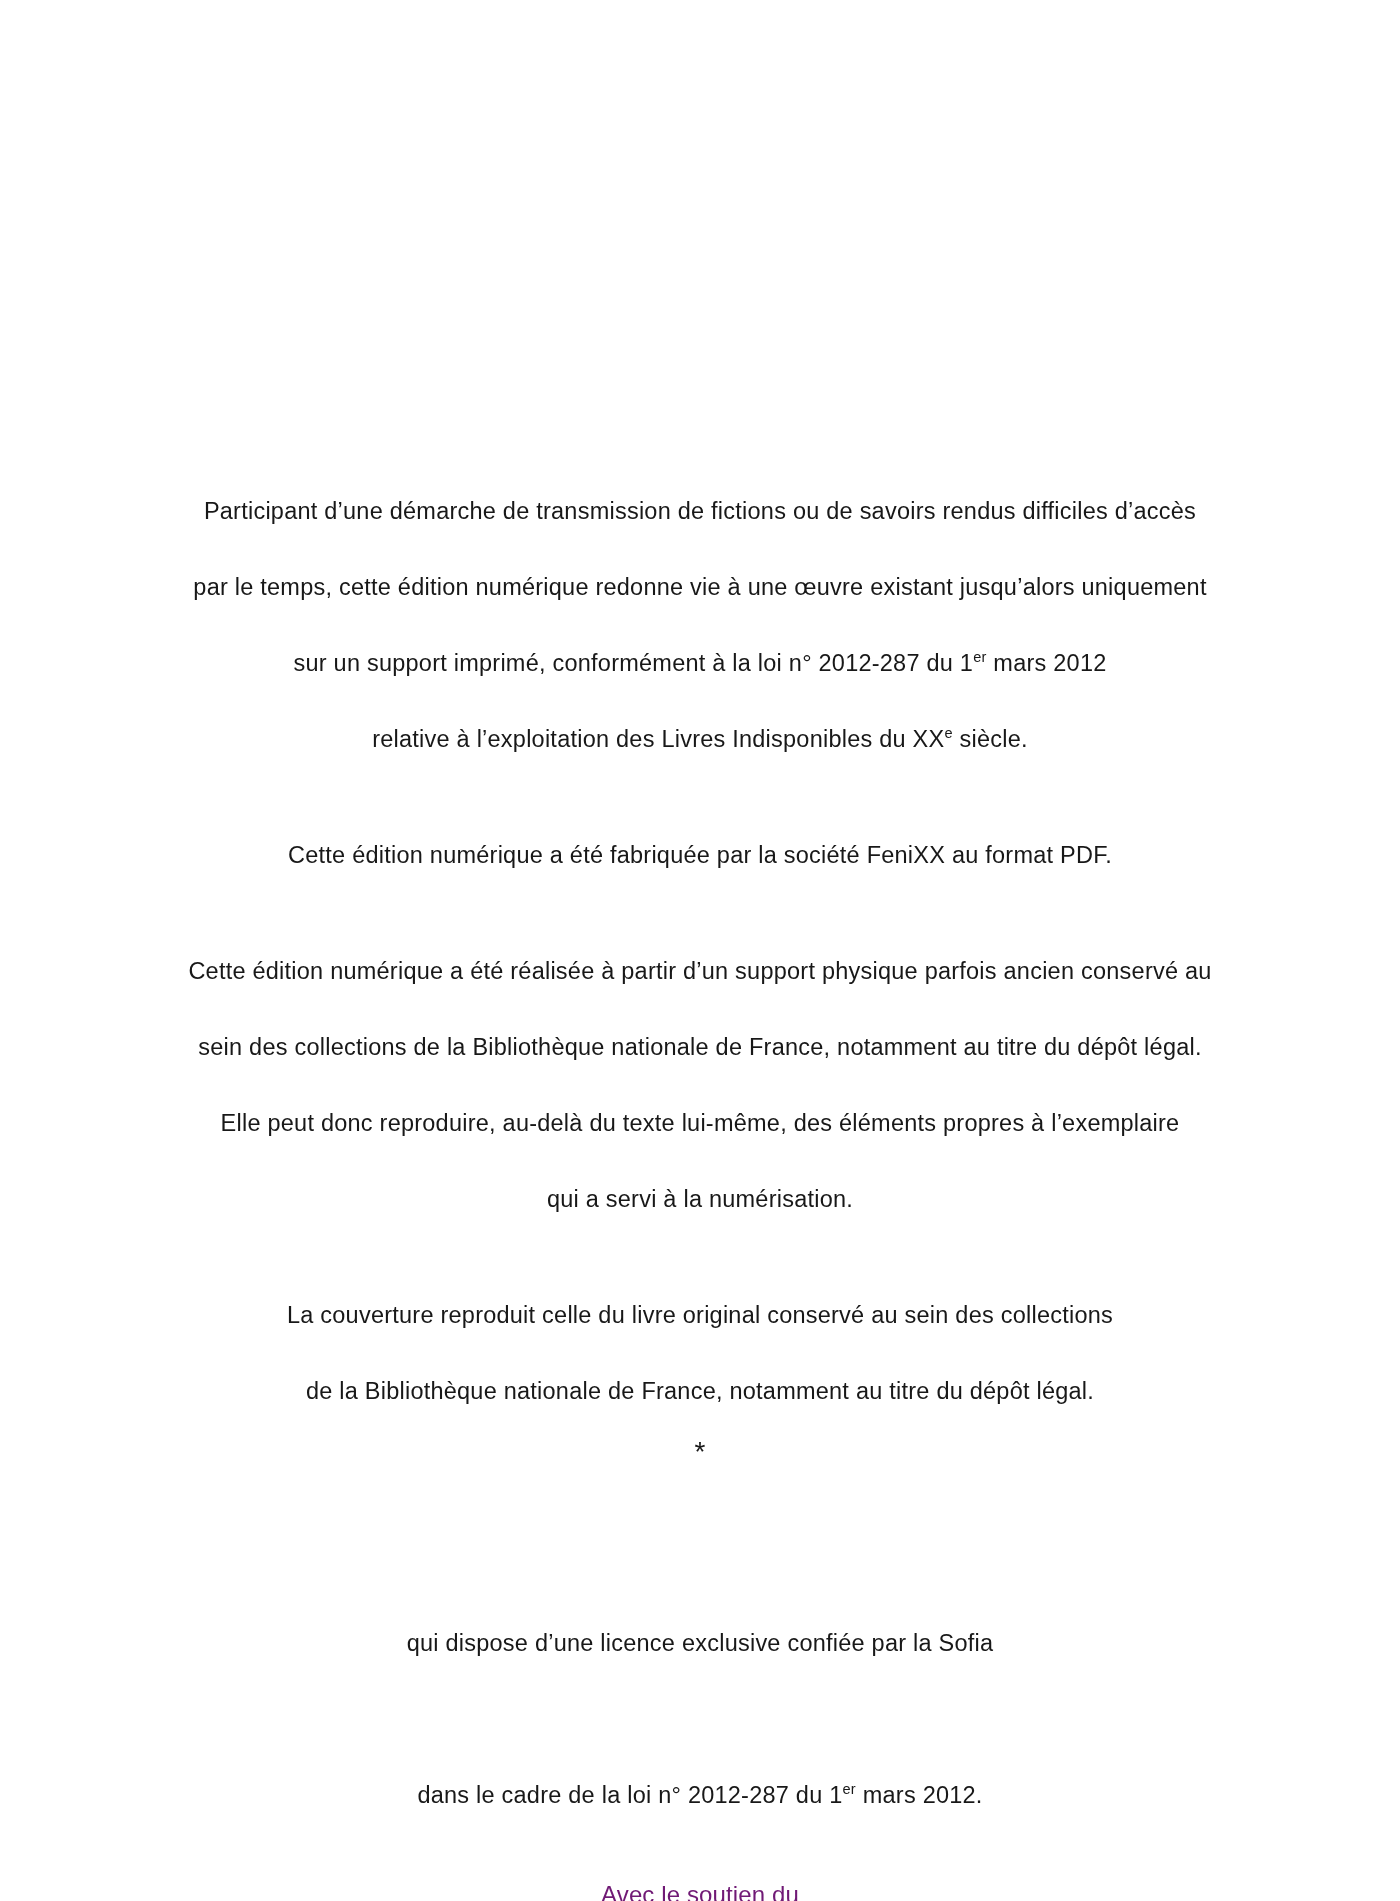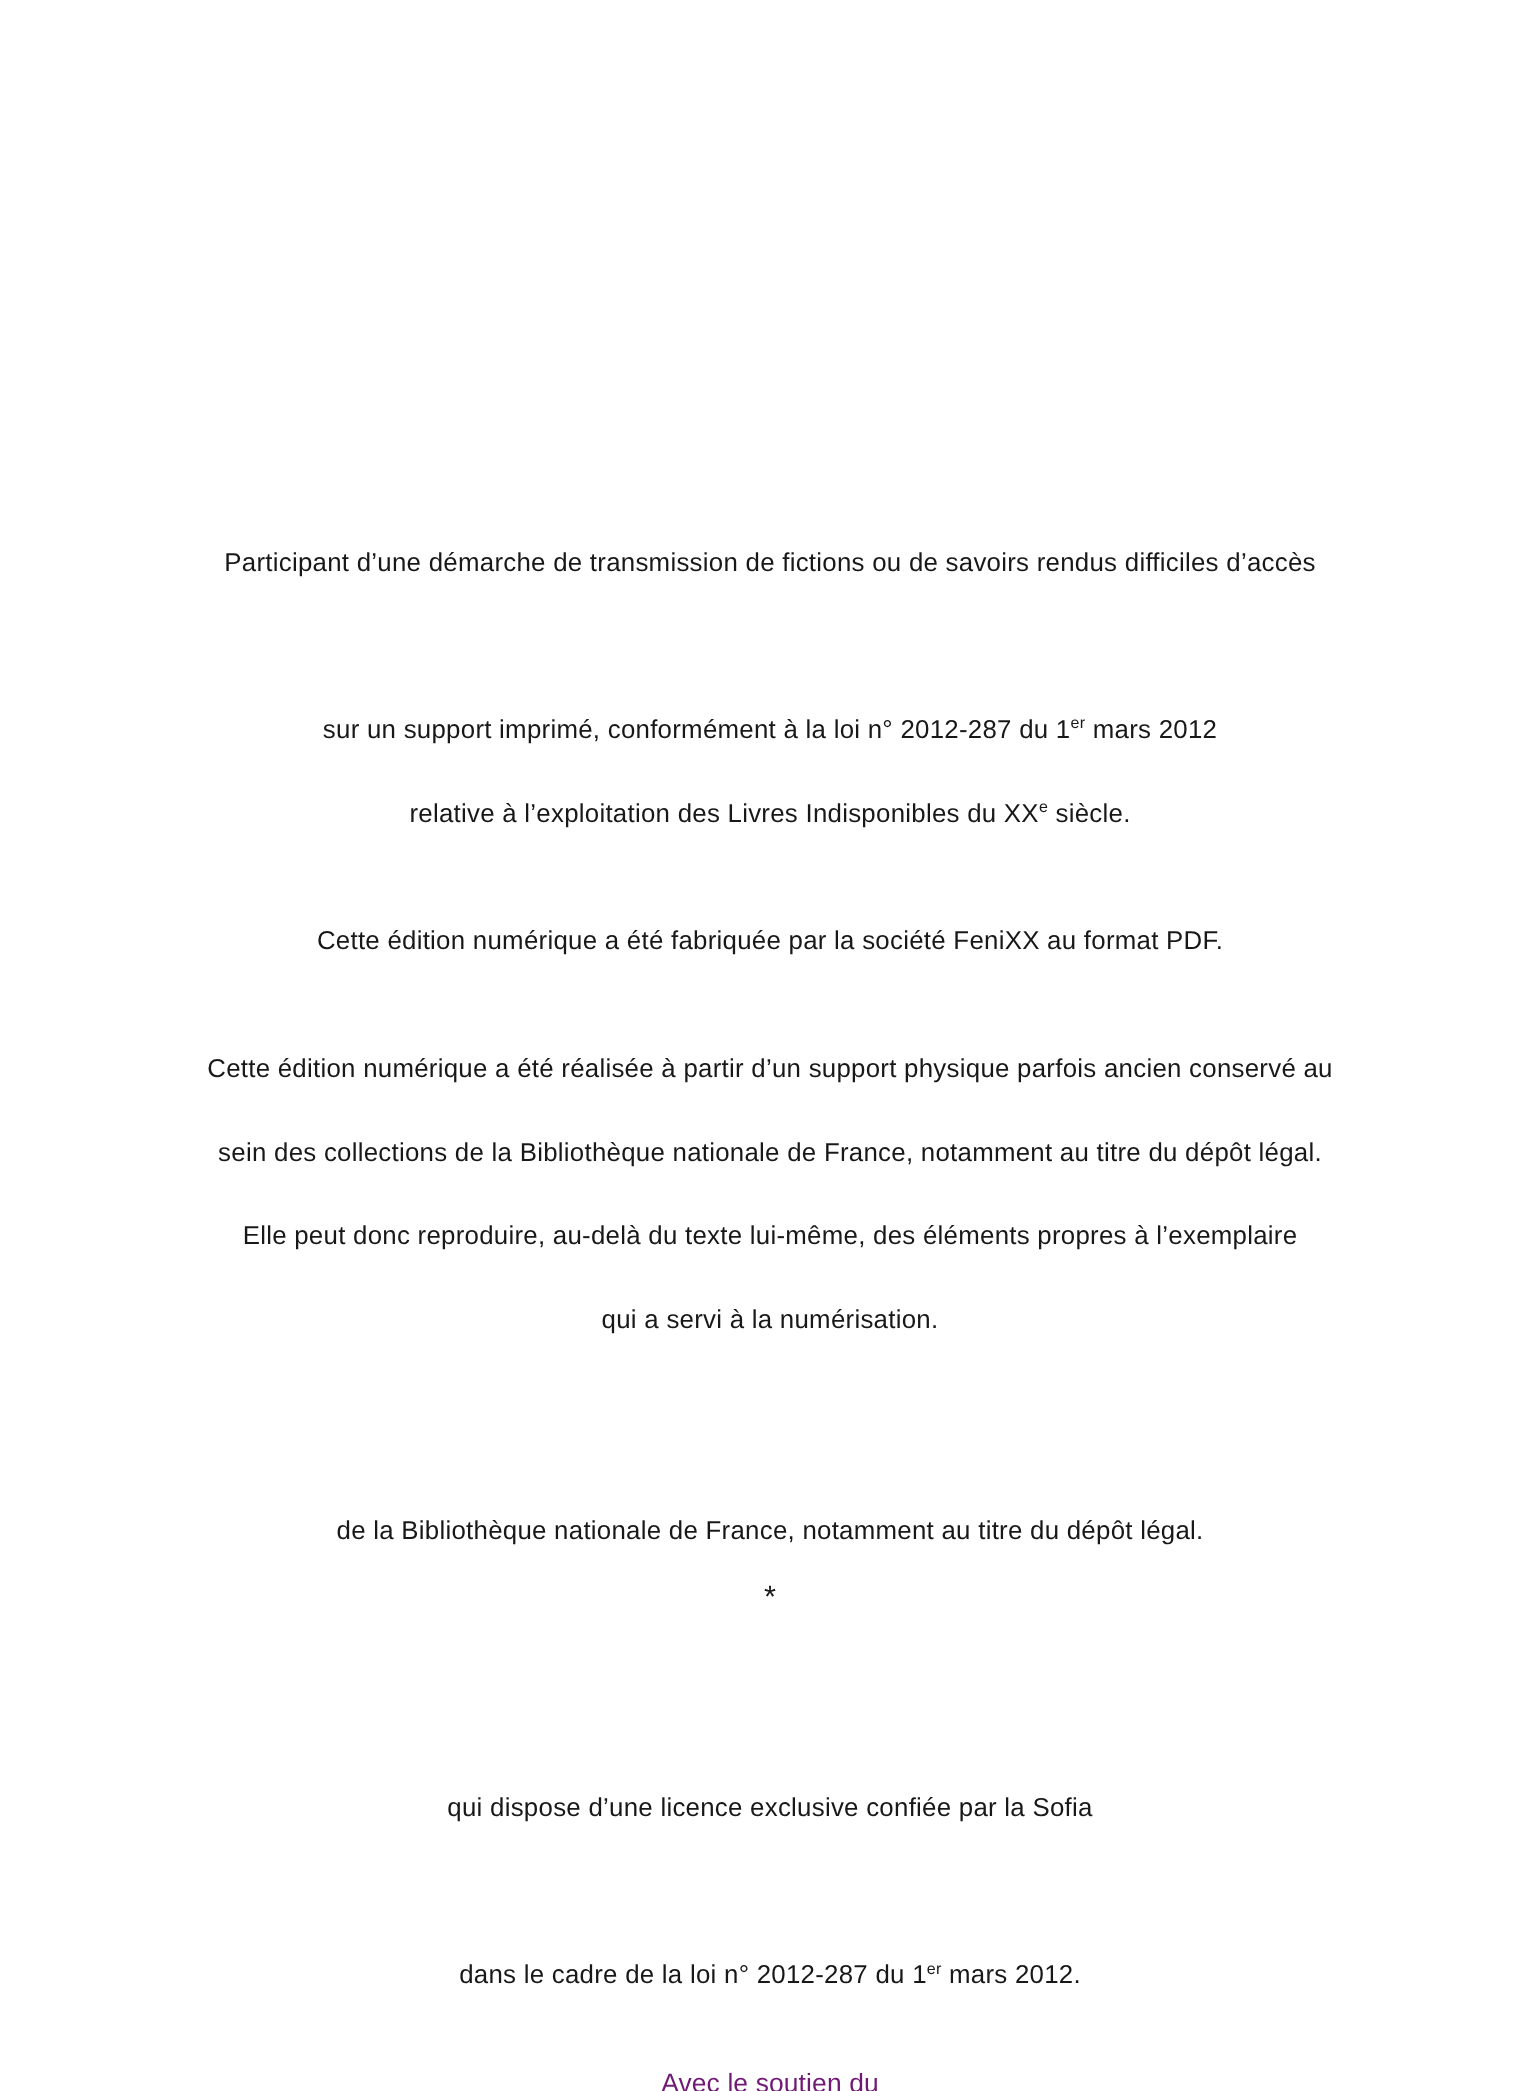--- a/index.html
+++ b/index.html
@@ -88,38 +88,38 @@
   }
 </style>
 </head>
 <body>
 
 <div class="page">
   <div class="content">
 
     <p class="para p1">
       <span>Participant d’une démarche de transmission de fictions ou de savoirs rendus difficiles d’accès</span><br>
-      <br>
+      <span>par le temps, cette édition numérique redonne vie à une œuvre existant jusqu’alors uniquement</span><br>
       <span>sur un support imprimé, conformément à la loi n° 2012-287 du 1</span><sup>er</sup><span> mars 2012</span><br>
       <span>relative à l’exploitation des Livres Indisponibles du XX</span><sup>e</sup><span> siècle.</span>
     </p>
 
     <p class="para p3">
       <span>Cette édition numérique a été fabriquée par la société FeniXX au format PDF.</span>
     </p>
 
     <p class="para p2">
       <span>Cette édition numérique a été réalisée à partir d’un support physique parfois ancien conservé au</span><br>
       <span>sein des collections de la Bibliothèque nationale de France, notamment au titre du dépôt légal.</span><br>
       <span>Elle peut donc reproduire, au-delà du texte lui-même, des éléments propres à l’exemplaire</span><br>
       <span>qui a servi à la numérisation.</span>
     </p>
 
     <p class="para p4">
-      <br>
+      <span>La couverture reproduit celle du livre original conservé au sein des collections</span><br>
       <span>de la Bibliothèque nationale de France, notamment au titre du dépôt légal.</span>
     </p>
 
     <div class="star">*</div>
 
     <p class="para p5">
       <br>
       <span>qui dispose d’une licence exclusive confiée par la Sofia</span><br>
       <br>
       <span>dans le cadre de la loi n° 2012-287 du 1</span><sup>er</sup><span> mars 2012.</span>

